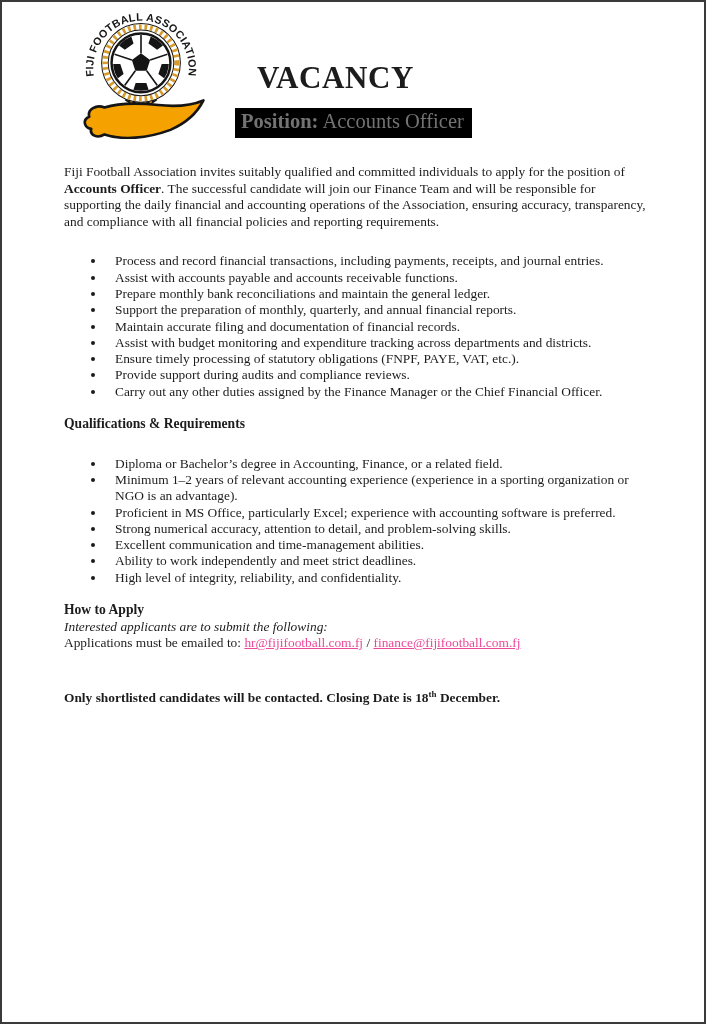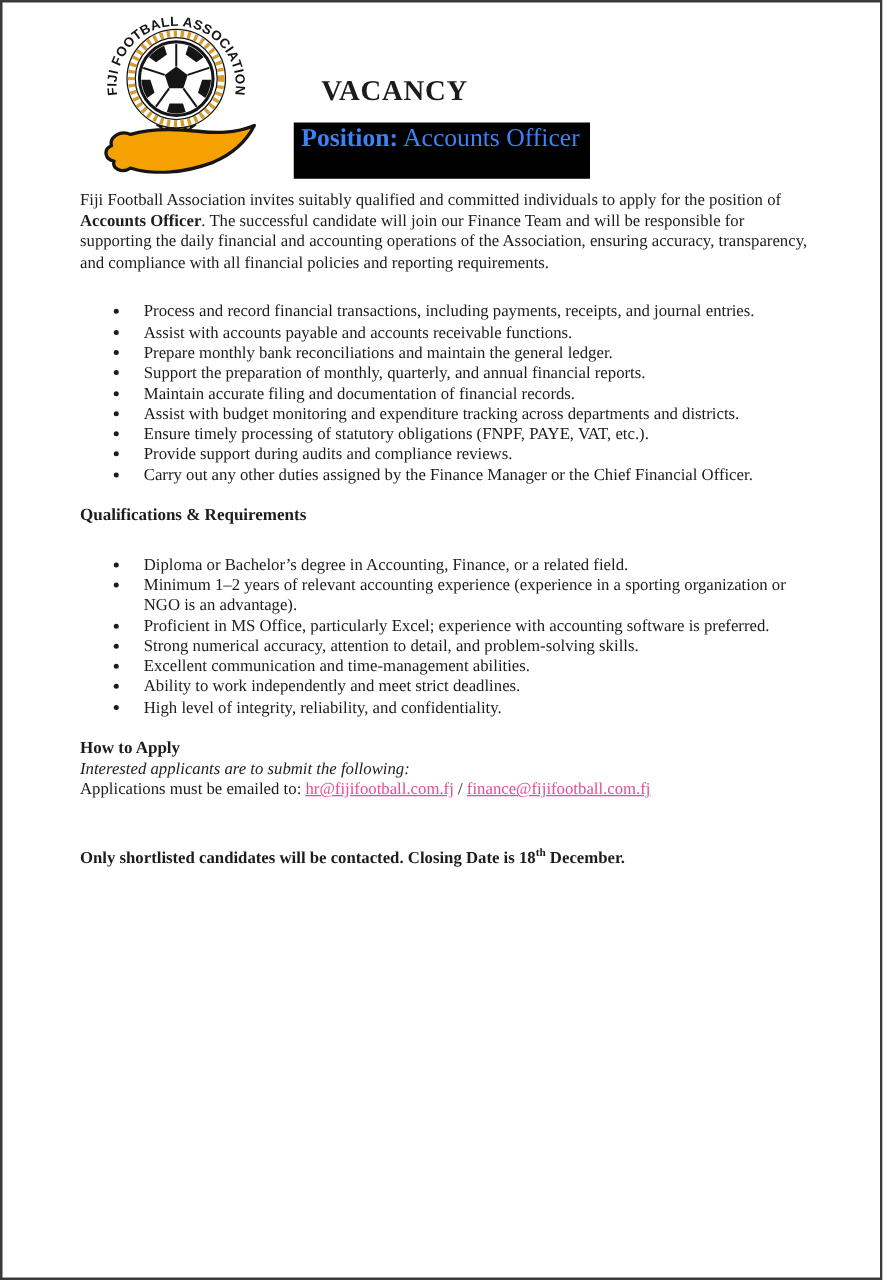--- a/index.html
+++ b/index.html
@@ -27,39 +27,39 @@
     width: 134px;
     height: 134px;
   }
 
   .title-block {
     position: absolute;
     left: 233px;
     top: 58px;
   }
   .vacancy-title {
-    font-size: 23px;
+    font-size: 31px;
     font-weight: bold;
     letter-spacing: 0.6px;
     margin: 0 0 0 22px;
   }
   .position-bar {
     display: inline-block;
     margin-top: 12px;
     background: #000000;
-    color: #3b82f6;
+    color: #737373;
     font-size: 20.5px;
     line-height: 1.25;
-    padding: 1px 8px 18px 6px;
+    padding: 1px 8px 3px 6px;
     white-space: nowrap;
   }
   .position-bar .lbl { font-weight: bold; }
 
   
-  .content { padding: 0 58px 0 62px; }
+  .content { padding: 0 58px 0 62px; margin-top: 12px; }
 
   .content p { margin: 0; font-size: 13.4px; line-height: 16.6px; }
 
   .intro { margin-top: 30px; }
   .intro b { font-weight: bold; }
 
   h3.sec-heading {
     font-size: 13.6px;
     line-height: 16.6px;
     font-weight: bold;

